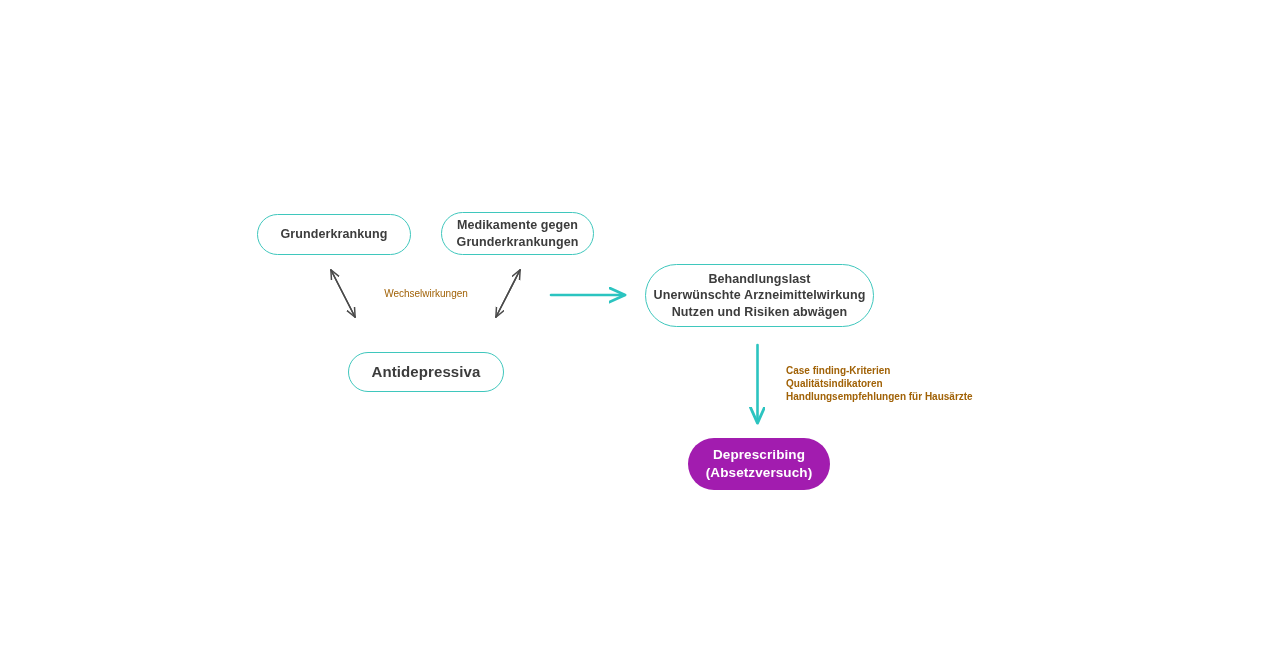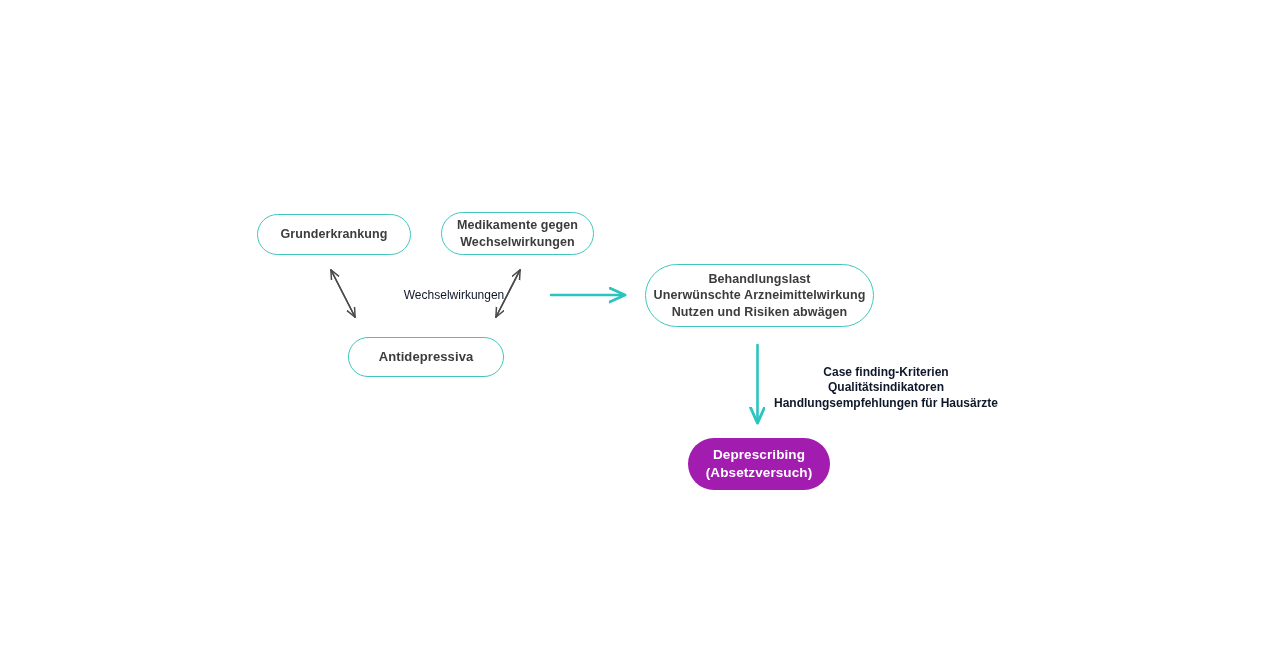--- a/index.html
+++ b/index.html
@@ -61,59 +61,57 @@
   }
   #node-medikamente {
     left: 441px;
     top: 212px;
     width: 153px;
     height: 43px;
     font-size: 12.5px;
   }
   #node-antidepressiva {
     left: 348px;
-    top: 337px;
+    top: 352px;
     width: 156px;
     height: 40px;
-    font-size: 13px;
+    font-size: 15px;
   }
   #node-behandlungslast {
     left: 645px;
     top: 264px;
     width: 229px;
     height: 63px;
     font-size: 12.5px;
   }
   #node-deprescribing {
     left: 688px;
     top: 438px;
     width: 142px;
     height: 52px;
     font-size: 13.5px;
   }
   .label-teal {
     position: absolute;
-    color: #0f172a;
+    color: #a16207;
     font-weight: bold;
-    font-size: 12px;
-    margin-left: 28px;
+    font-size: 10px;
   }
   #label-wechselwirkungen {
     left: 371px;
     top: 288px;
     width: 110px;
     text-align: center;
     font-weight: normal;
   }
   #label-criteria {
-    left: 746px;
+    left: 786px;
     top: 365px;
     line-height: 1.28;
     white-space: pre-line;
-    text-align: center;
   }
 </style>
 </head>
 <body>
 
 <div id="canvas">
 
   <svg id="arrow-layer" viewBox="0 0 1269 672" xmlns="http://www.w3.org/2000/svg">
     <defs>
       <marker id="head-teal" markerWidth="7" markerHeight="7" refX="5.6" refY="3" orient="auto" markerUnits="strokeWidth">
@@ -141,21 +139,21 @@
 
     <line x1="757.5" y1="345" x2="757.5" y2="422" stroke="#2bc4c0" stroke-width="2.6" stroke-linecap="round" marker-end="url(#head-teal)"></line>
   </svg>
 
   <div class="node node-outline" id="node-grunderkrankung">
     <span class="lines">Grunderkrankung</span>
   </div>
 
   <div class="node node-outline" id="node-medikamente">
     <span class="lines">Medikamente gegen
-Wechselwirkungen</span>
+Grunderkrankungen</span>
   </div>
 
   <div class="node node-outline" id="node-antidepressiva">
     <span class="lines">Antidepressiva</span>
   </div>
 
   <div class="node node-outline" id="node-behandlungslast">
     <span class="lines">Behandlungslast
 Unerwünschte Arzneimittelwirkung
 Nutzen und Risiken abwägen</span>

